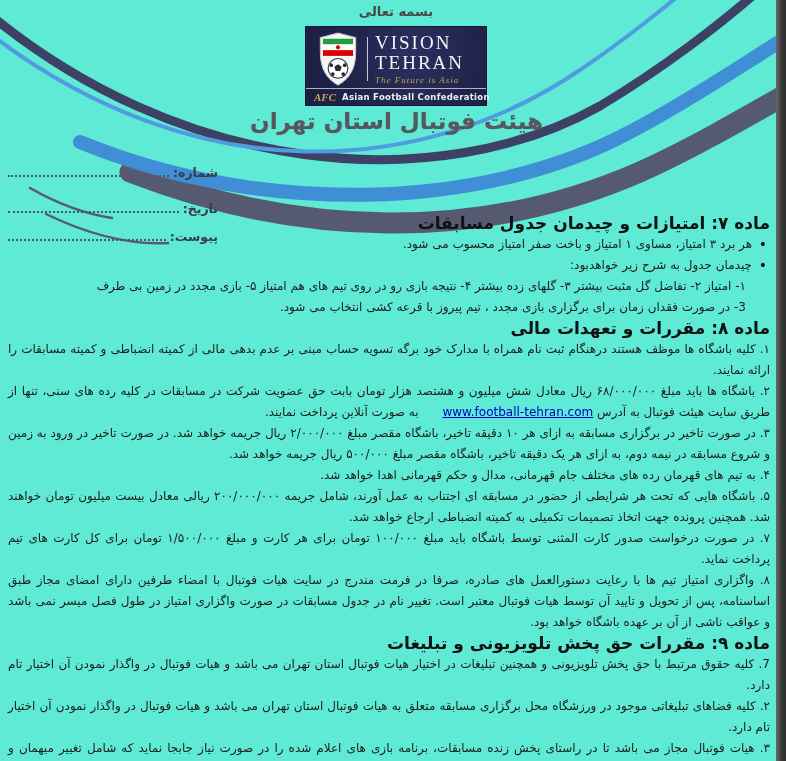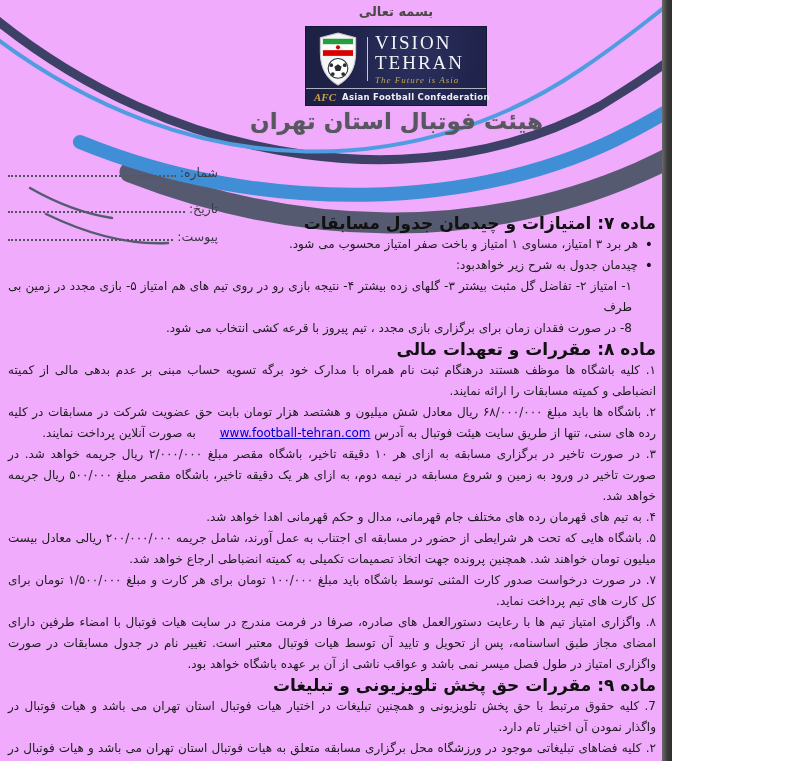--- a/index.html
+++ b/index.html
@@ -1,18 +1,18 @@
 <!DOCTYPE html>
 <html lang="fa"><head>
 <meta charset="utf-8">
 <style>
   * { margin:0; padding:0; box-sizing:border-box; }
   html,body { width:786px; height:761px; }
   body { font-family:"DejaVu Sans", sans-serif; background:#ffffff; overflow:hidden; }
-  .page { position:relative; width:672px; height:761px; background:#f0abfc; overflow:hidden; }
+  .page { position:relative; width:786px; height:761px; background:#5eead4; overflow:hidden; }
 
   
   .swoosh { position:absolute; top:0; left:0; width:786px; height:320px; z-index:1; }
 
   
   .edge-strip { position:absolute; top:0; right:0; width:10px; height:761px;
                 background:linear-gradient(to right,#6a6a6a,#3a3a3a 55%,#2e2e2e); z-index:6; }
 
   
   .bismillah { position:absolute; top:4px; left:306px; width:180px; text-align:center;
@@ -31,21 +31,21 @@
   .afc-name { color:#efeff3; font-size:8.5px; font-weight:bold; letter-spacing:.3px; white-space:nowrap; }
 
   .org-title { position:absolute; top:108px; left:250px; width:320px; 
                font-size:23px; font-weight:bold; color:#57575f; z-index:3;
                text-shadow:0 0 1px rgba(90,90,100,.4); }
 
   
   .meta-fields { position:absolute; top:160px; left:8px; width:210px; z-index:3; direction:rtl; }
   .meta-row { display:flex; align-items:flex-end; height:20px; margin-bottom:16px; }
   .meta-row.second { margin-bottom:8px; }
-  .meta-label { font-size:12.5px; font-weight:normal; color:#3b3b45; white-space:nowrap; padding-left:4px;text-align:center; }
+  .meta-label { font-size:12.5px; font-weight:bold; color:#3b3b45; white-space:nowrap; padding-left:4px;text-align:center; }
   .meta-dots { flex:1; border-bottom:2px dotted #55555e; margin-bottom:3px; }
 
   
   .doc-body { position:absolute; top:213px; right:16px; left:8px; z-index:2;
               direction:rtl; color:#1c1c1c; font-size:12px; line-height:21px; }
   .article-heading { font-weight:bold; font-size:17px; color:#111; text-align:right; line-height:21px; }
   .block { text-align:justify; text-align-last:right; }
   .block.bullet { position:relative; padding-right:18px; }
   .block.bullet::before { content:"\2022"; position:absolute; right:3px; top:0; font-size:14px; color:#111; }
   .block.plain { padding-right:24px; }
@@ -112,21 +112,21 @@
       <span class="meta-label">پیوست:</span>
       <span class="meta-dots"></span>
     </div>
   </div>
 
   <div class="doc-body">
       <div class="article-heading">ماده ۷: امتیازات و چیدمان جدول مسابقات</div>
       <div class="block bullet">هر برد ۳ امتیاز، مساوی ۱ امتیاز و باخت صفر امتیاز محسوب می شود.</div>
       <div class="block bullet">چیدمان جدول به شرح زیر خواهدبود:</div>
       <div class="block plain">۱- امتیاز  ۲- تفاضل گل مثبت بیشتر ۳- گلهای زده بیشتر ۴- نتیجه بازی رو در روی تیم های هم امتیاز ۵- بازی مجدد در زمین بی طرف</div>
-      <div class="block plain">8- در صورت فقدان زمان برای برگزاری بازی مجدد ، تیم پیروز با قرعه کشی انتخاب می شود.</div>
+      <div class="block plain">3- در صورت فقدان زمان برای برگزاری بازی مجدد ، تیم پیروز با قرعه کشی انتخاب می شود.</div>
       <div class="article-heading">ماده ۸: مقررات و تعهدات مالی</div>
       <div class="block item">۱. کلیه باشگاه ها موظف هستند درهنگام ثبت نام همراه با مدارک خود برگه تسویه حساب مبنی بر عدم بدهی مالی از کمیته انضباطی و کمیته مسابقات را ارائه نمایند.</div>
       <div class="block item"><span>۲. باشگاه ها باید مبلغ ۶۸/۰۰۰/۰۰۰ ریال معادل شش میلیون و هشتصد هزار تومان بابت حق عضویت شرکت در مسابقات در کلیه رده های سنی، تنها از طریق سایت هیئت فوتبال به آدرس </span><a class="doc-link" href="#">www.football-tehran.com</a><span> به صورت آنلاین پرداخت نمایند.</span></div>
       <div class="block item">۳. در صورت تاخیر در برگزاری مسابقه به ازای هر ۱۰ دقیقه تاخیر، باشگاه مقصر مبلغ ۲/۰۰۰/۰۰۰ ریال جریمه خواهد شد. در صورت تاخیر در ورود به زمین و شروع مسابقه در نیمه دوم، به ازای هر یک دقیقه تاخیر، باشگاه مقصر مبلغ ۵۰۰/۰۰۰ ریال جریمه خواهد شد.</div>
       <div class="block item">۴. به تیم های قهرمان رده های مختلف جام قهرمانی، مدال و حکم قهرمانی اهدا خواهد شد.</div>
       <div class="block item">۵. باشگاه هایی که تحت هر شرایطی از حضور در مسابقه ای اجتناب به عمل آورند، شامل جریمه ۲۰۰/۰۰۰/۰۰۰ ریالی معادل بیست میلیون تومان خواهند شد. همچنین پرونده جهت اتخاذ تصمیمات تکمیلی به کمیته انضباطی ارجاع خواهد شد.</div>
       <div class="block item">۷. در صورت درخواست صدور کارت المثنی توسط باشگاه باید مبلغ ۱۰۰/۰۰۰ تومان برای هر کارت و مبلغ ۱/۵۰۰/۰۰۰ تومان برای کل کارت های تیم پرداخت نماید.</div>
       <div class="block item">۸. واگزاری امتیاز تیم ها با رعایت دستورالعمل های صادره، صرفا در فرمت مندرج در سایت هیات فوتبال با امضاء طرفین دارای امضای مجاز طبق اساسنامه، پس از تحویل و تایید آن توسط هیات فوتبال معتبر است. تغییر نام در جدول مسابقات در صورت واگزاری امتیاز در طول فصل میسر نمی باشد و عواقب ناشی از آن بر عهده باشگاه خواهد بود.</div>
       <div class="article-heading">ماده ۹: مقررات حق پخش تلویزیونی و تبلیغات</div>
       <div class="block item">7. کلیه حقوق مرتبط با حق پخش تلویزیونی و همچنین تبلیغات در اختیار هیات فوتبال استان تهران می باشد و هیات فوتبال در واگذار نمودن آن اختیار تام دارد.</div>

